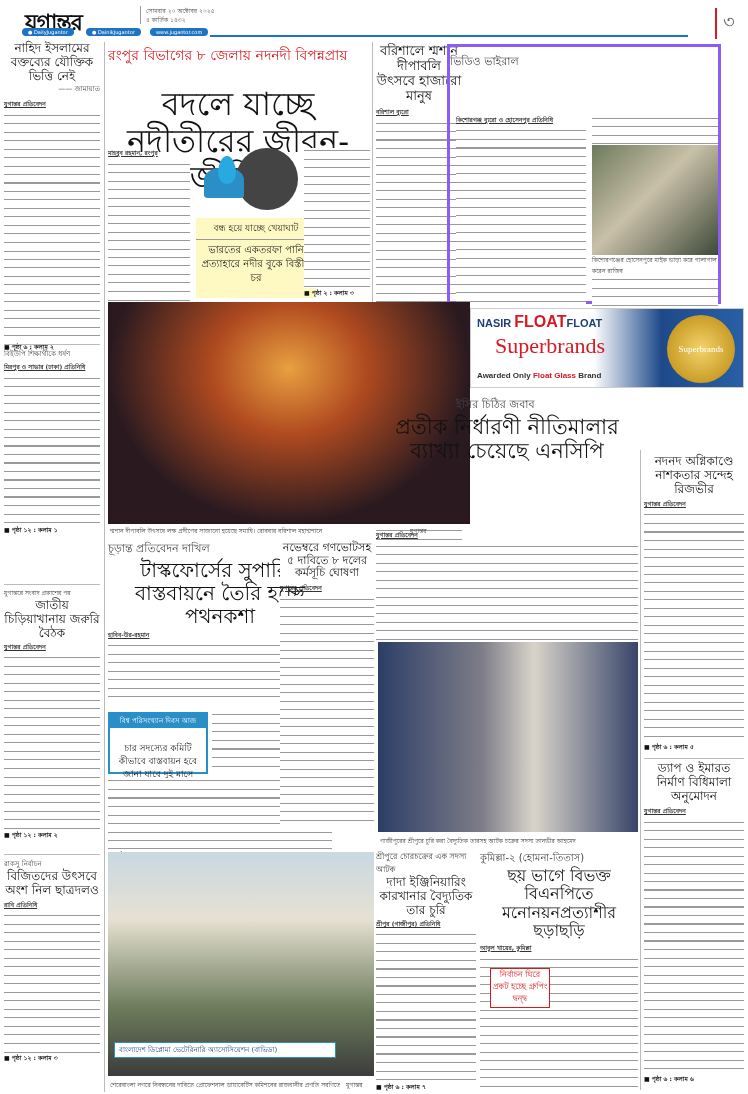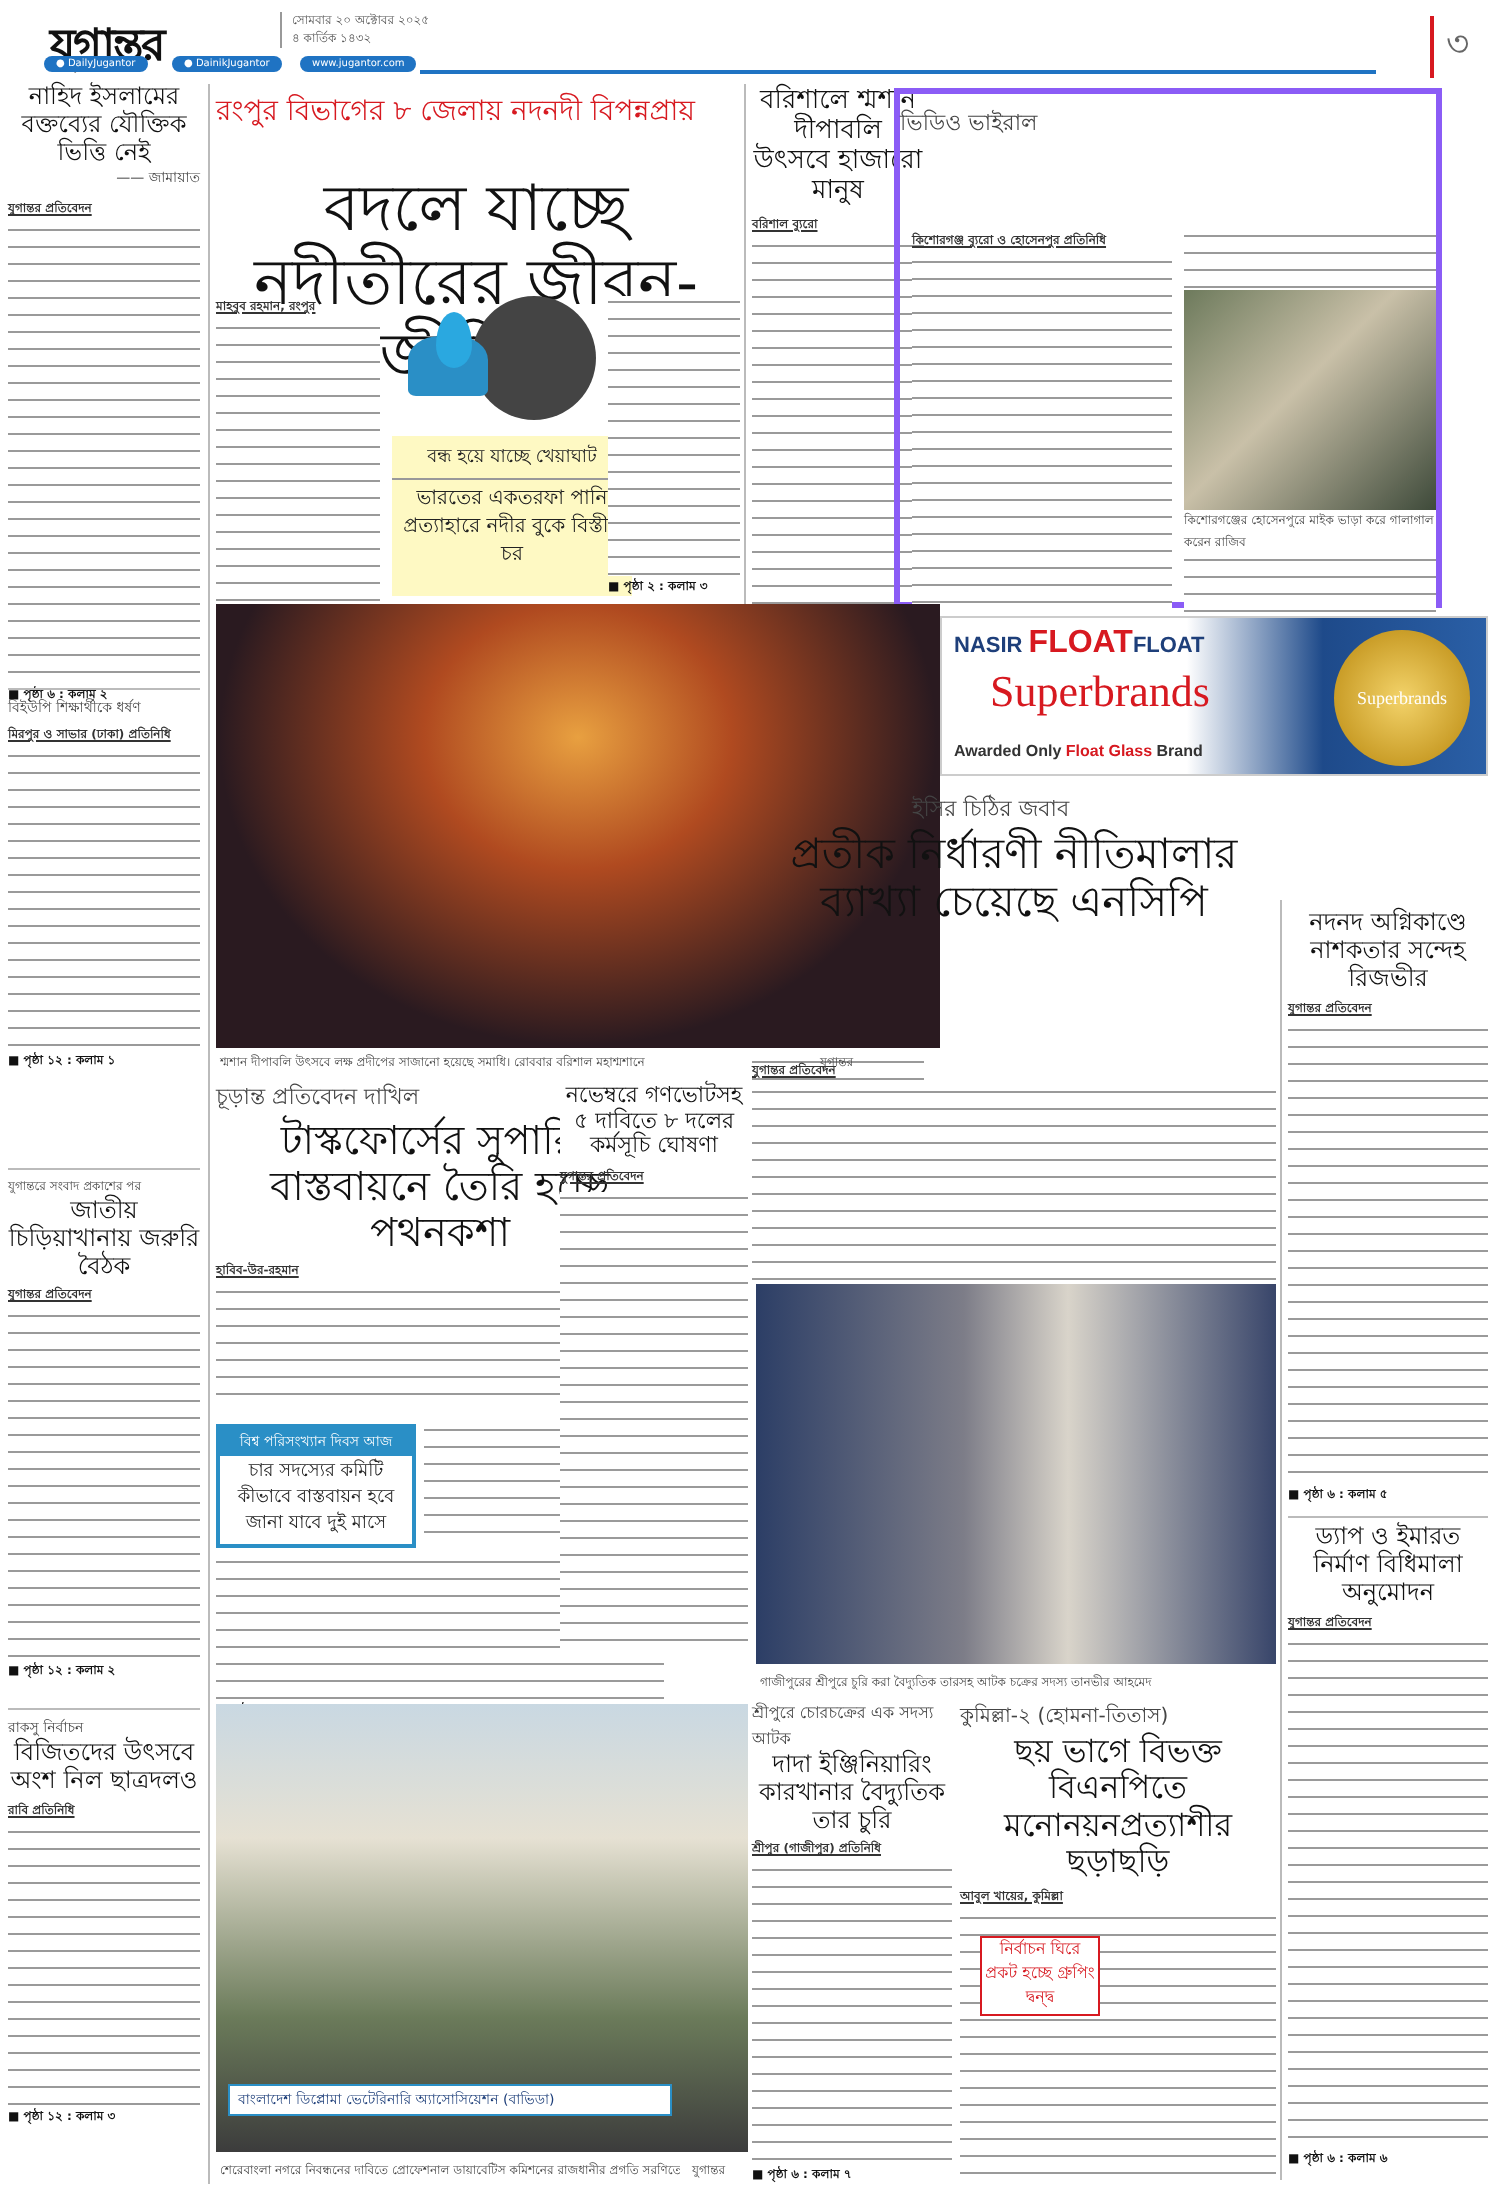--- a/index.html
+++ b/index.html
@@ -158,21 +158,21 @@
 </div>
 
 <div class="abs" style="left:108px;top:540px;width:224px">
   <div class="kicker" style="font-size:11px">চূড়ান্ত প্রতিবেদন দাখিল</div>
   <div class="headline" style="font-size:20px">টাস্কফোর্সের সুপারিশ বাস্তবায়নে তৈরি হচ্ছে পথনকশা</div>
   <div class="byline" style="margin-top:2px">হাবিব-উর-রহমান</div>
   <div class="lines" style="height:60px;margin-top:2px"></div>
 </div>
 <div class="abs" style="left:108px;top:712px;width:100px;height:62px;border:2px solid #2a8fc6;text-align:center">
   <div style="background:#2a8fc6;color:#fff;font-size:7px;padding:1px 0">বিশ্ব পরিসংখ্যান দিবস আজ</div>
-  <div style="font-size:9px;line-height:13px;padding-top:2px">চার সদস্যের কমিটি কীভাবে বাস্তবায়ন হবে জানা যাবে দুই মাসে</div>
+  <div style="font-size:9px;line-height:13px;padding-top:14px">চার সদস্যের কমিটি কীভাবে বাস্তবায়ন হবে জানা যাবে দুই মাসে</div>
 </div>
 <div class="abs" style="left:212px;top:712px;width:120px">
     <div class="lines" style="height:60px"></div>
   </div>
 <div class="abs" style="left:108px;top:778px;width:224px">
   <div class="lines" style="height:72px"></div>
   <div class="cont">■ পৃষ্ঠা ৬ : কলাম ৩</div>
 </div>
 
 <div class="abs" style="left:280px;top:542px;width:94px">

